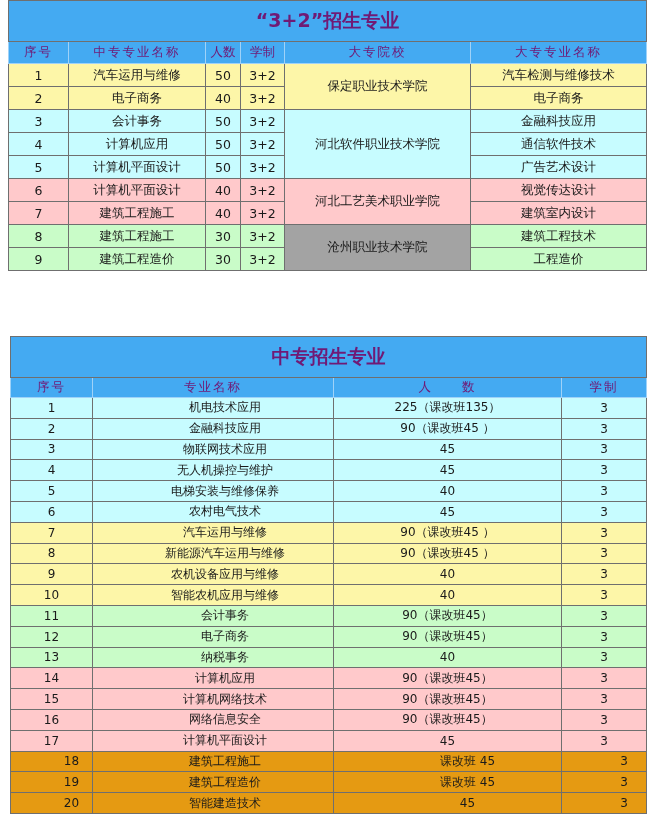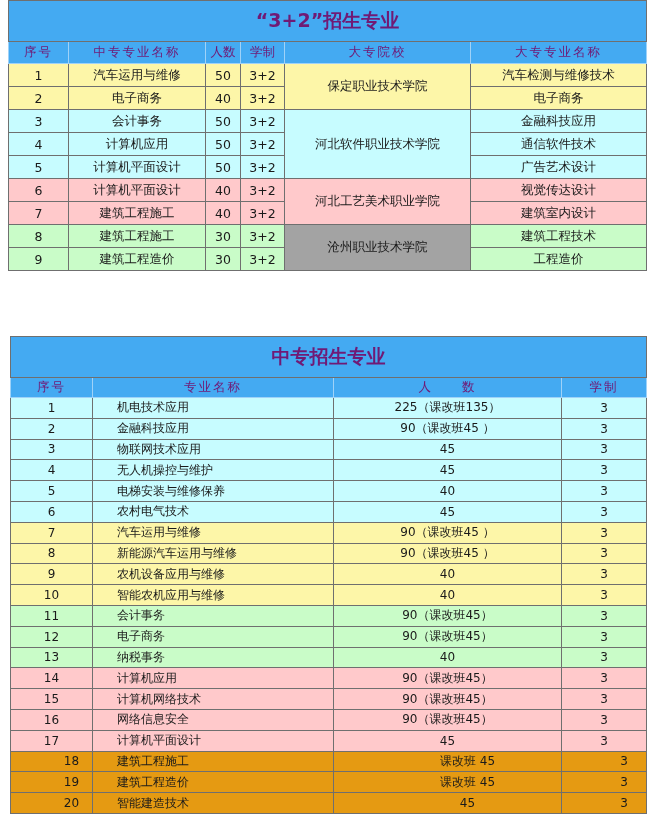--- a/index.html
+++ b/index.html
@@ -15,21 +15,21 @@
   .green td { background:#c9fcc8; }
   .orange td { background:#e59a12;padding-left:40px; }
   td.yellow { background:#fdf6a8; }
   td.cyan { background:#c7fcff; }
   td.pink { background:#ffc9cb; }
   td.green { background:#a3a3a3; }
   #t1 { left:8px; top:0px; width:638px; }
   #t1 tr.row td { height:22px; }
   #t2 { left:10px; top:336px; width:636px; }
   #t2 tr.row td { height:19.8px; font-size:12px; }
-  #t2 td.name { text-align:left; padding-left:24px; }
+  #t2 td.name { text-align:center; padding-left:24px; }
 </style>
 </head>
 <body>
 
 <table id="t1">
   <colgroup>
     <col style="width:60px">
       <col style="width:137px">
       <col style="width:35px">
       <col style="width:44px">

